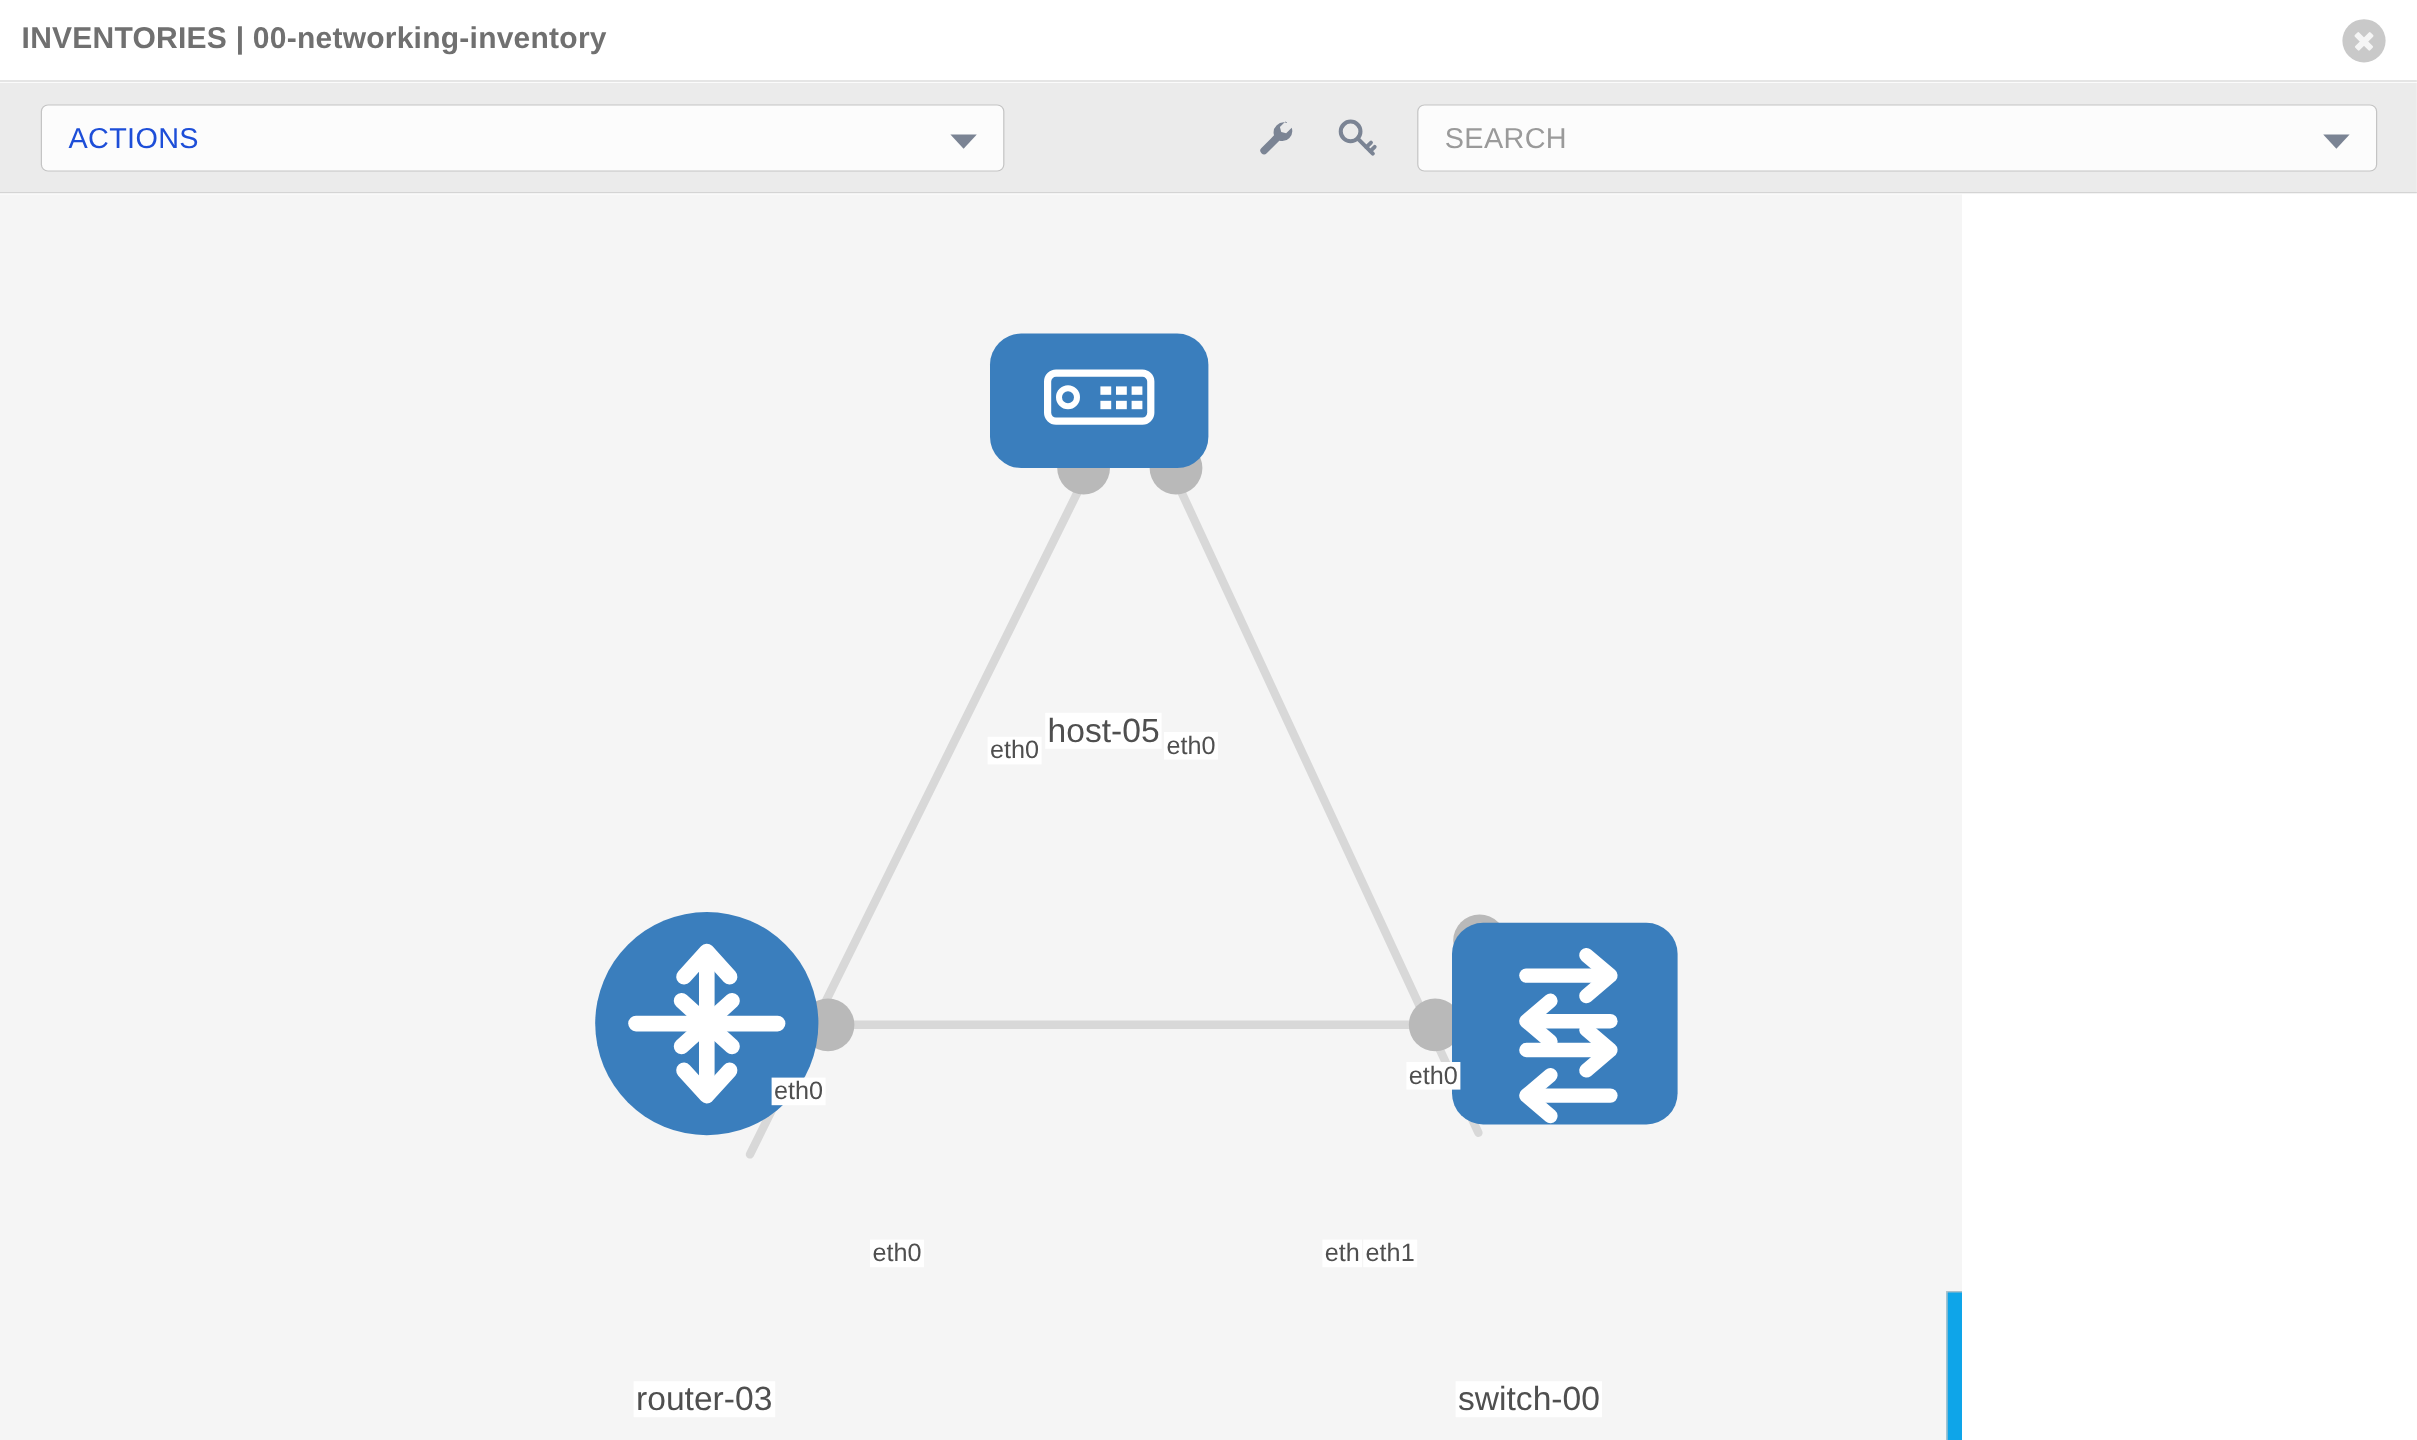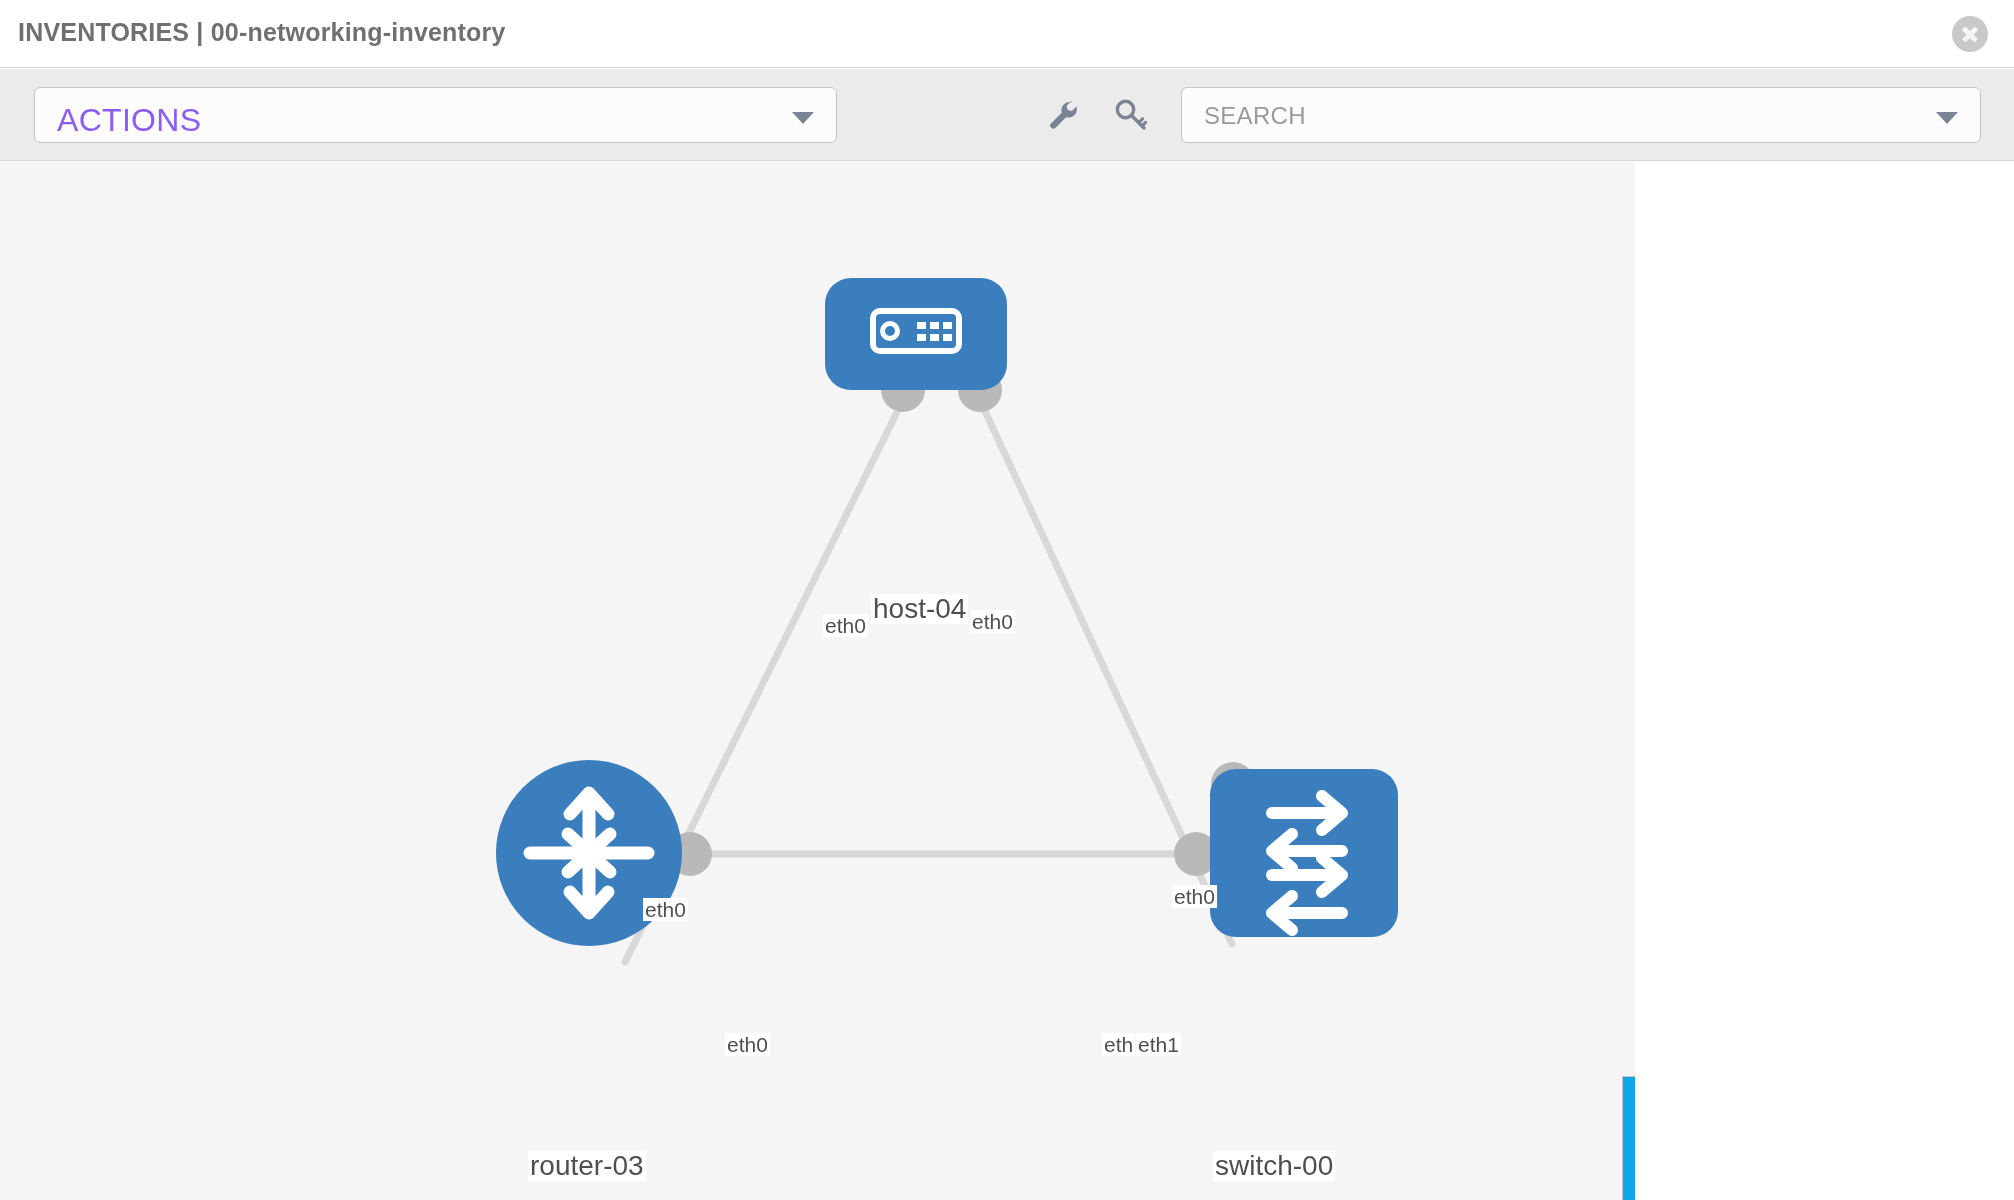--- a/index.html
+++ b/index.html
@@ -70,22 +70,22 @@
     width: 803px;
     height: 56px;
     background: #fcfcfc;
     border: 1px solid #c4c4c4;
     border-radius: 6px;
   }
   .actions-select .lbl {
     position: absolute;
     left: 22px;
     top: 14px;
-    font-size: 32px;
-    color: #8b5cf6;
+    font-size: 24px;
+    color: #1d4ed8;
     letter-spacing: 0.3px;
   }
   .caret {
     position: absolute;
     right: 22px;
     top: 24px;
     width: 0; height: 0;
     border-left: 11px solid transparent;
     border-right: 11px solid transparent;
     border-top: 12px solid #7b8494;
@@ -334,21 +334,21 @@
   </svg>
 
   <span class="iface-label" style="left:823px; top:452px;">eth0</span>
   <span class="iface-label" style="left:970px; top:448px;">eth0</span>
   <span class="iface-label" style="left:643px; top:736px;">eth0</span>
   <span class="iface-label" style="left:1172px; top:723px;">eth0</span>
   <span class="iface-label" style="left:725px; top:871px;">eth0</span>
   <span class="iface-label" style="left:1102px; top:871px;">eth</span>
   <span class="iface-label" style="left:1107px; top:871px;margin-left:29px;">eth1</span>
 
-  <span class="node-label" style="left:871px; top:432px;">host-04</span>
+  <span class="node-label" style="left:871px; top:432px;">host-05</span>
   <span class="node-label" style="left:528px; top:989px;">router-03</span>
   <span class="node-label" style="left:1181px; top:989px;margin-left:32px;">switch-00</span>
 
   <div class="zoom-panel" style="left:1622px; top:914px;">
     <div class="zoom-pct">130%</div>
     <div class="zoom-minus"></div>
     <div class="zoom-track"></div>
     <div class="zoom-thumb"></div>
     <div class="zoom-plus"></div>
   </div>

